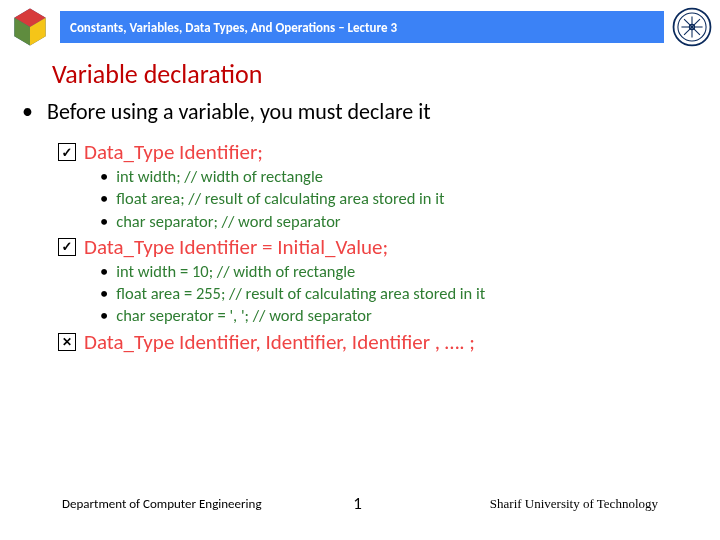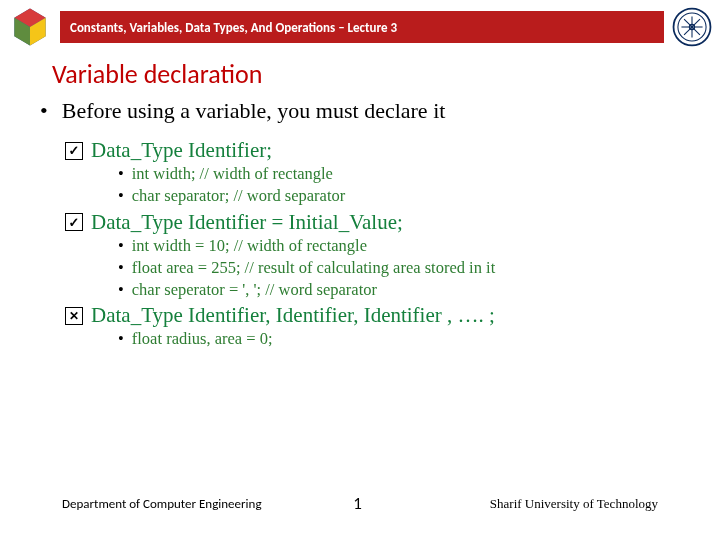--- a/index.html
+++ b/index.html
@@ -20,21 +20,21 @@
     width: 60px;
     height: 54px;
     display: flex;
     align-items: center;
     justify-content: center;
     position: relative;
   }
   .logo-left svg { width: 46px; height: 46px; }
   .header-bar {
     flex: 1;
-    background: #b91c1c;
+    background: #3b82f6;
     height: 32px;
     display: flex;
     align-items: center;
     padding-left: 10px;
     color: #fff;
     font-weight: bold;
     font-size: 13px;
   }
   .logo-right {
     width: 56px;
@@ -44,39 +44,38 @@
     justify-content: center;
   }
   .logo-right svg { width: 44px; height: 44px; }
   .title {
     font-size: 26px;
     color: #C00000;
     margin: 4px 0 8px 52px;
     font-weight: 400;
   }
   .content {
-    padding-left: 40px;
-    font-family: Liberation Serif, serif;
+    padding-left: 22px;
   }
   .bullet-main {
     font-size: 22px;
     color: #000;
     margin-bottom: 14px;
     display: flex;
     align-items: flex-start;
   }
   .bullet-main::before {
     content: "•";
     margin-right: 14px;
     font-size: 22px;
   }
   .check-item {
-    margin-left: 25px;
+    margin-left: 36px;
     font-size: 21px;
-    color: #15803d;
+    color: #ef4444;
     display: flex;
     align-items: center;
     margin-top: 2px;
   }
   .check-box {
     width: 18px;
     height: 18px;
     border: 1.5px solid #000;
     display: inline-flex;
     align-items: center;
@@ -154,20 +153,23 @@
   </div>
 
   <div class="check-item">
     <span class="check-box check-tick"></span>
     <span>Data_Type Identifier;</span>
   </div>
   <div class="code-item">
       <span>int width;  // width of rectangle</span>
     </div>
   <div class="code-item">
+      <span>float area; // result of calculating area stored in it</span>
+    </div>
+  <div class="code-item">
       <span>char separator; // word separator</span>
     </div>
 
   <div class="check-item">
     <span class="check-box check-tick"></span>
     <span>Data_Type Identifier = Initial_Value;</span>
   </div>
   <div class="code-item">
       <span>int width = 10; // width of rectangle</span>
     </div>
@@ -175,22 +177,19 @@
       <span>float area = 255; // result of calculating area stored in it</span>
     </div>
   <div class="code-item">
       <span>char seperator = ', '; // word separator</span>
     </div>
 
   <div class="check-item">
     <span class="check-box check-x"></span>
     <span>Data_Type Identifier, Identifier, Identifier , …. ;</span>
   </div>
-  <div class="code-item">
-      <span>float radius, area = 0;</span>
-    </div>
 </div>
 
 <div class="footer">
   <span class="dept">Department of Computer Engineering</span>
   <span class="page">1</span>
   <span class="uni">Sharif University of Technology</span>
 </div>
 
 </body></html>

